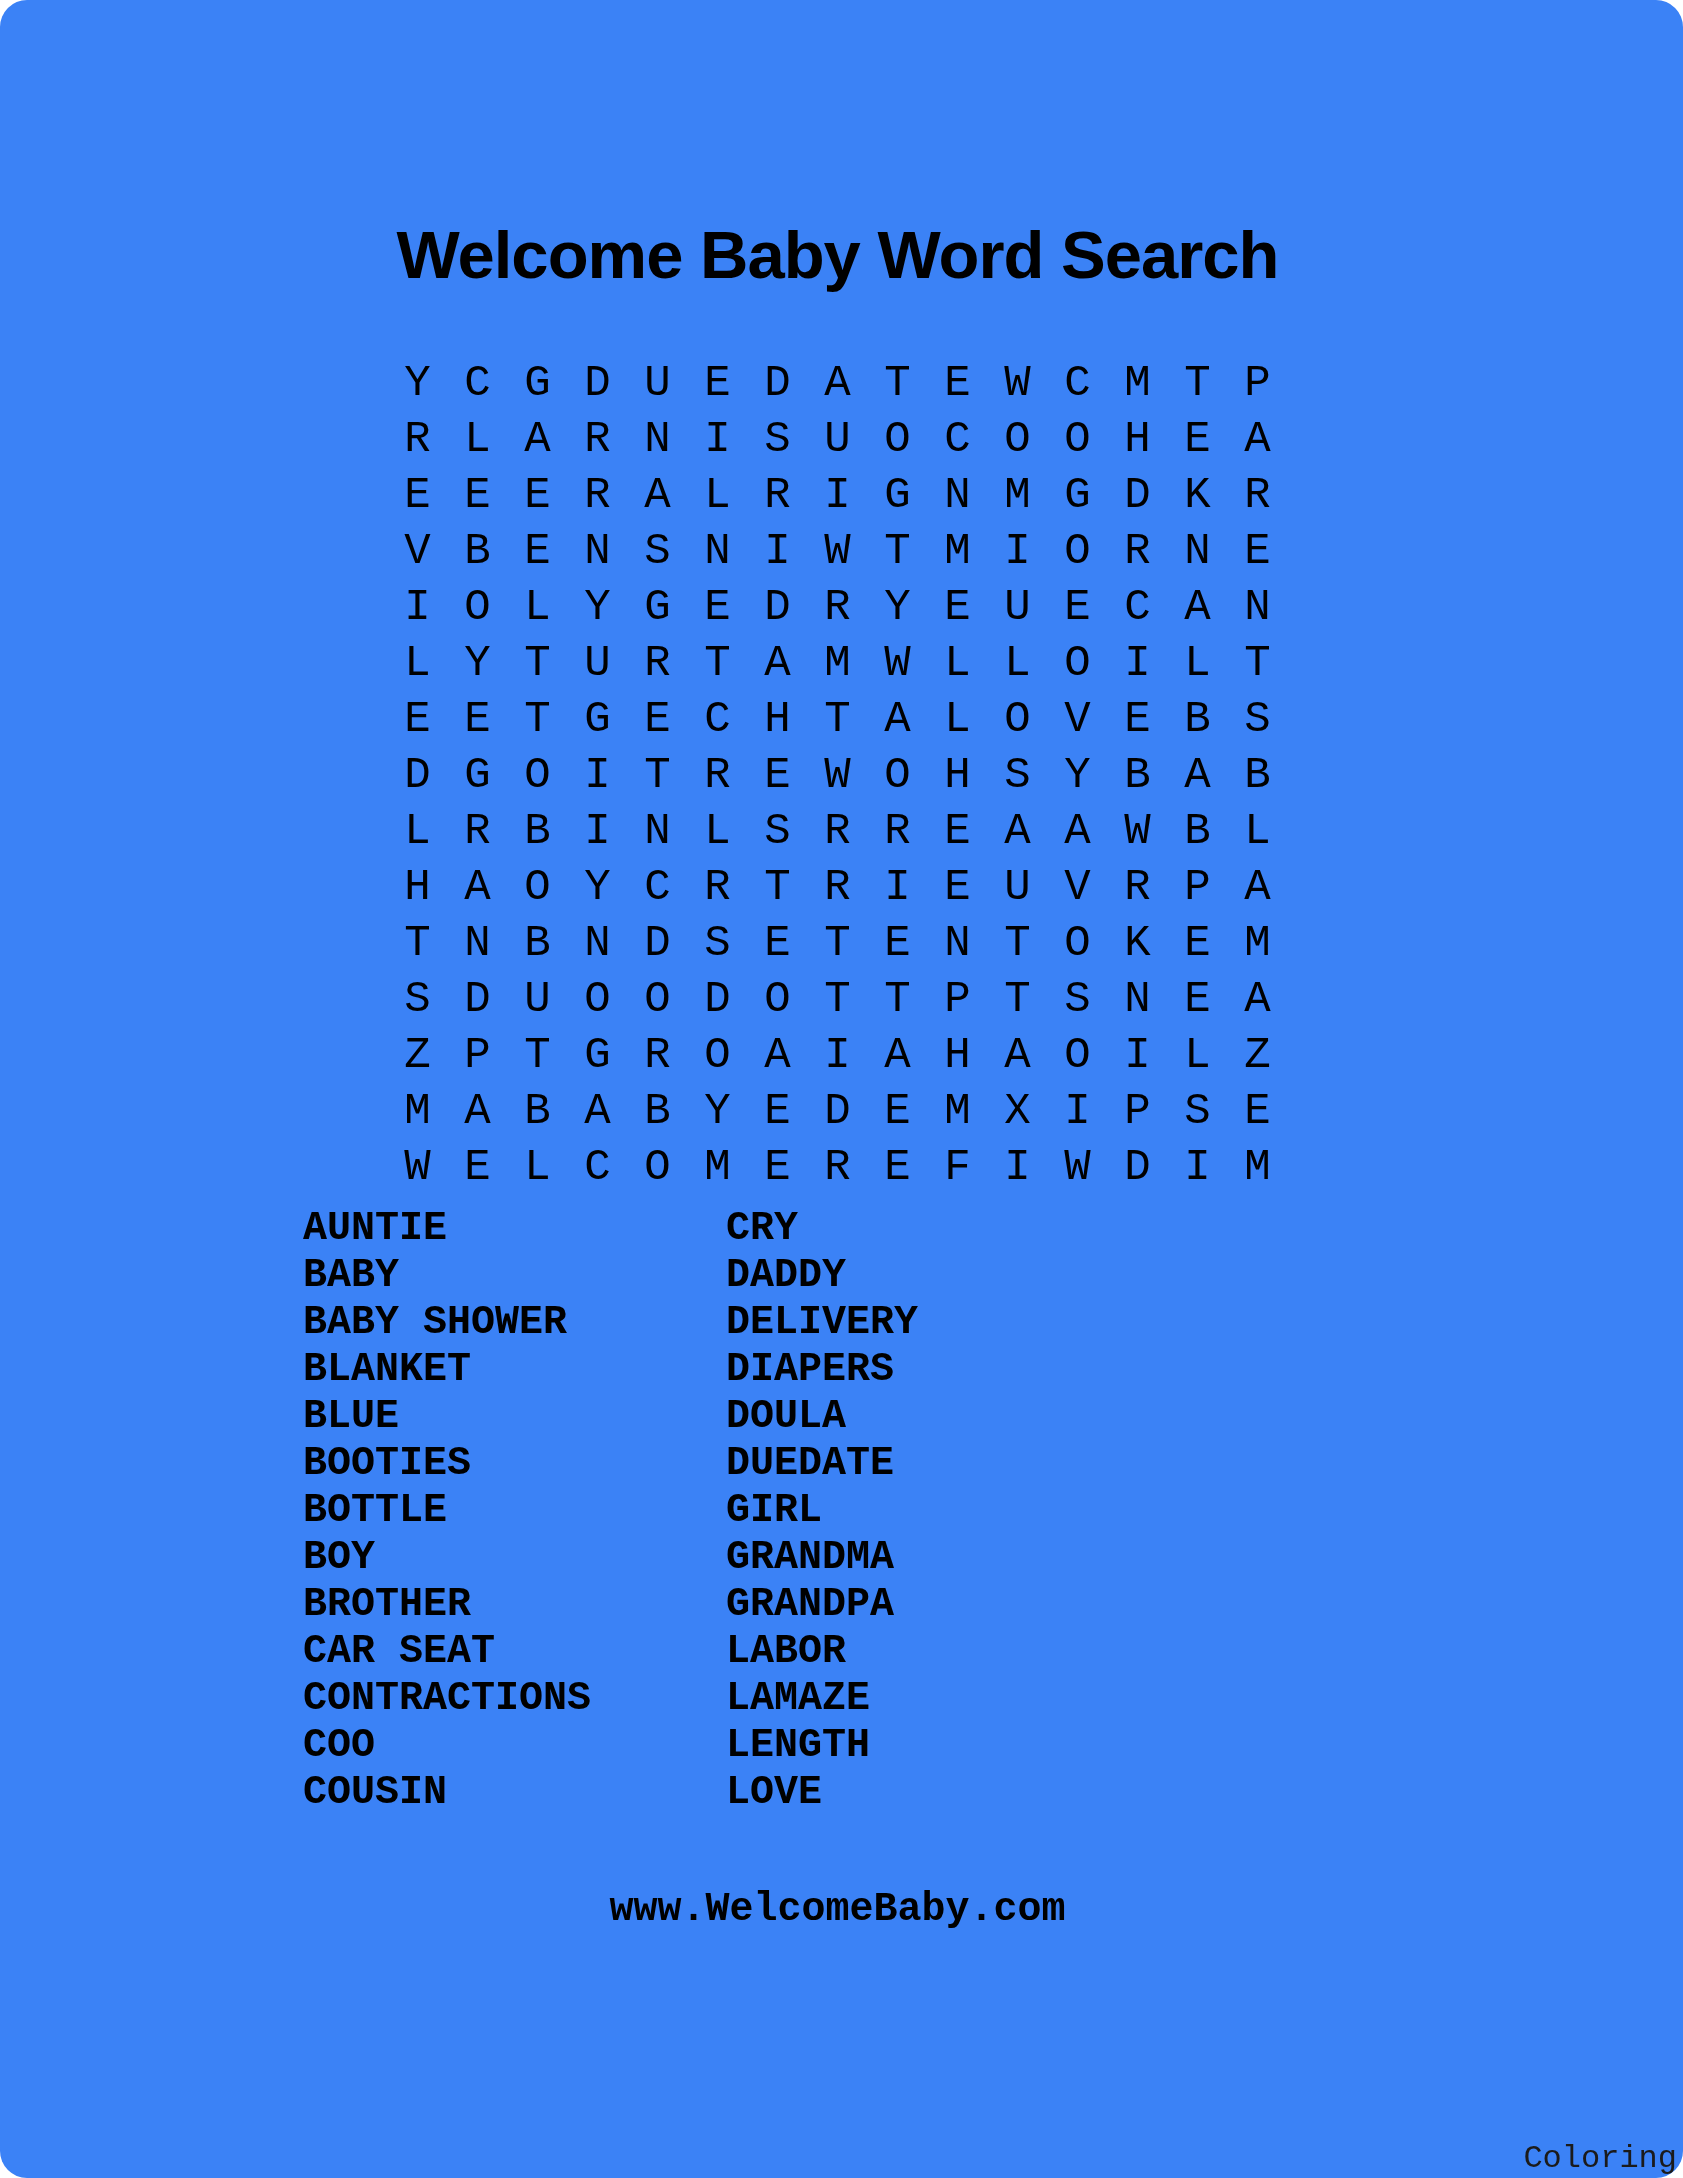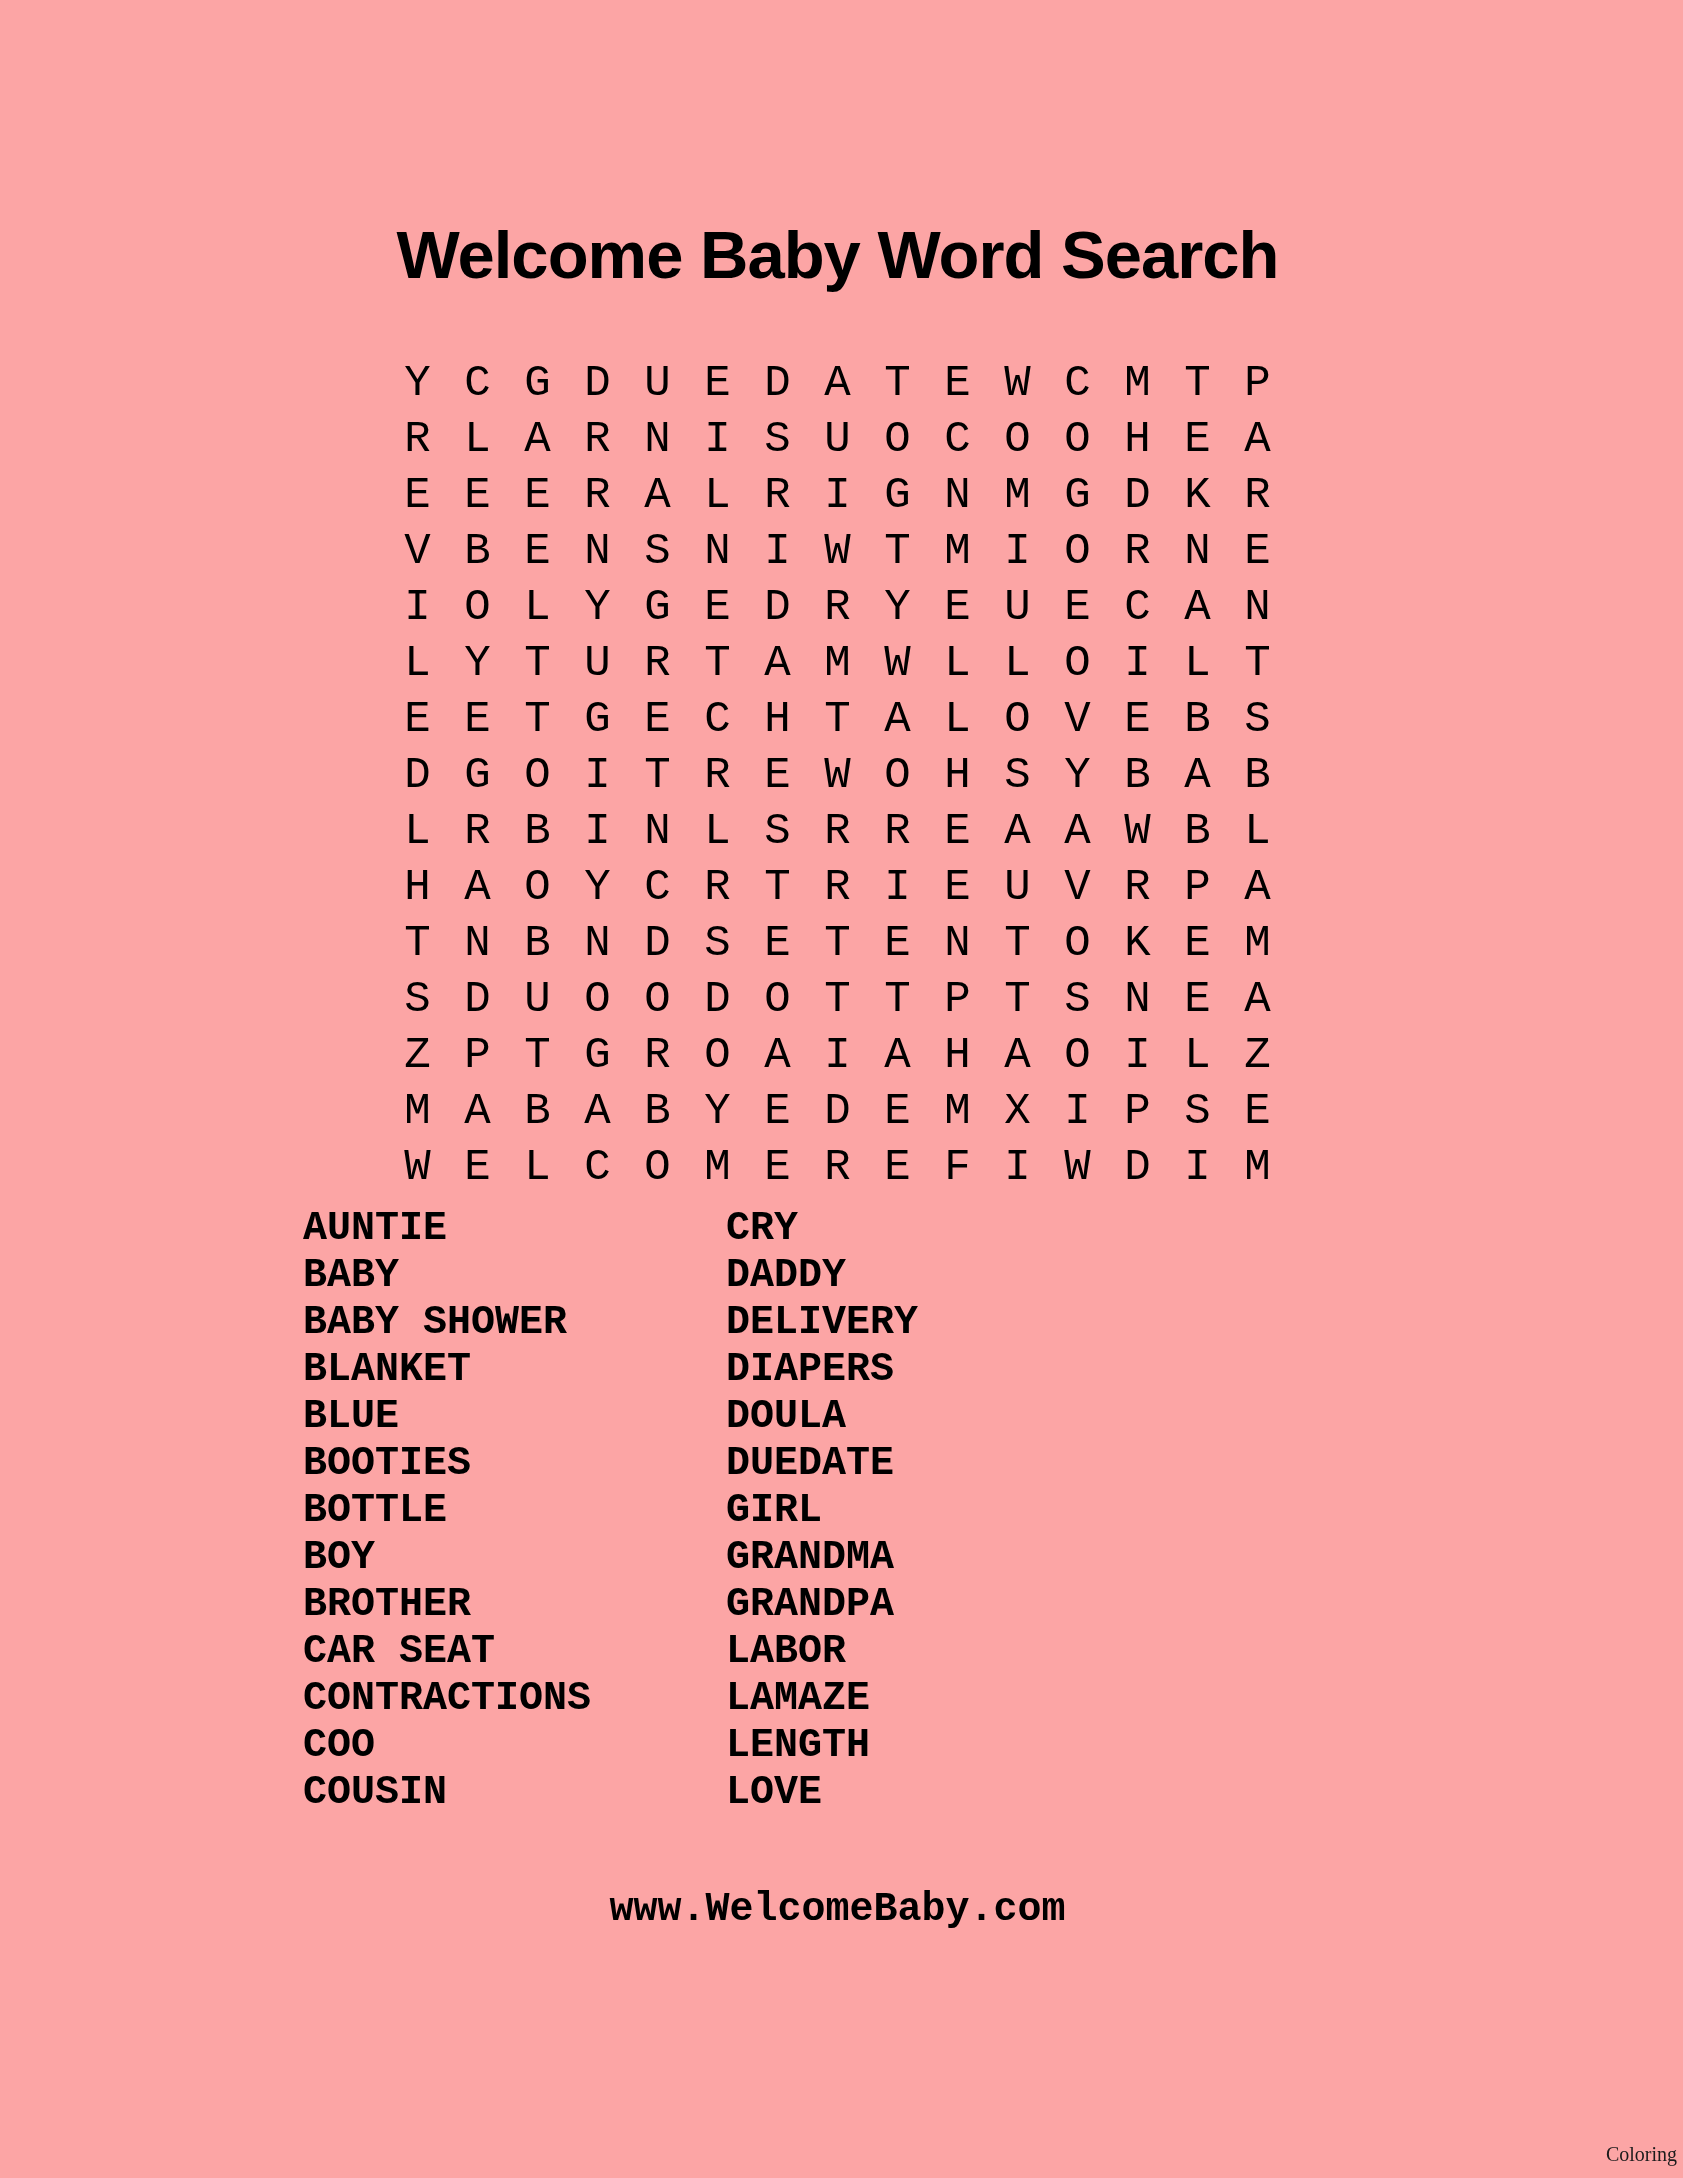--- a/index.html
+++ b/index.html
@@ -4,23 +4,24 @@
 <style>
   html, body {
     margin: 0;
     padding: 0;
     background: #ffffff;
   }
   .page {
     position: relative;
     width: 1683px;
     height: 2178px;
-    background: #fca5a5;
+    background: #3b82f6;
     overflow: hidden;
     color: #000000;
+    border-radius: 27px;
   }
   .title {
     position: absolute;
     top: 216px;
     left: 0;
     width: 1675px;
     margin: 0;
     text-align: center;
     font-family: "Liberation Sans", sans-serif;
     font-weight: 700;
@@ -74,23 +75,23 @@
     width: 1675px;
     text-align: center;
     font-family: "Liberation Mono", "DejaVu Sans Mono", monospace;
     font-weight: 700;
     font-size: 40px;
     color: #000000;
   }
   .watermark {
     position: absolute;
     right: 6px;
-    bottom: 12px;
-    font-family: Liberation Serif, serif;
-    font-size: 20px;
+    bottom: 1px;
+    font-family: Liberation Mono, monospace;
+    font-size: 32px;
     font-weight: 400;
     color: #1b1b1b;
   }
 </style>
 </head>
 <body>
 
 <div class="page">
 
   <h1 class="title">Welcome Baby Word Search</h1>

